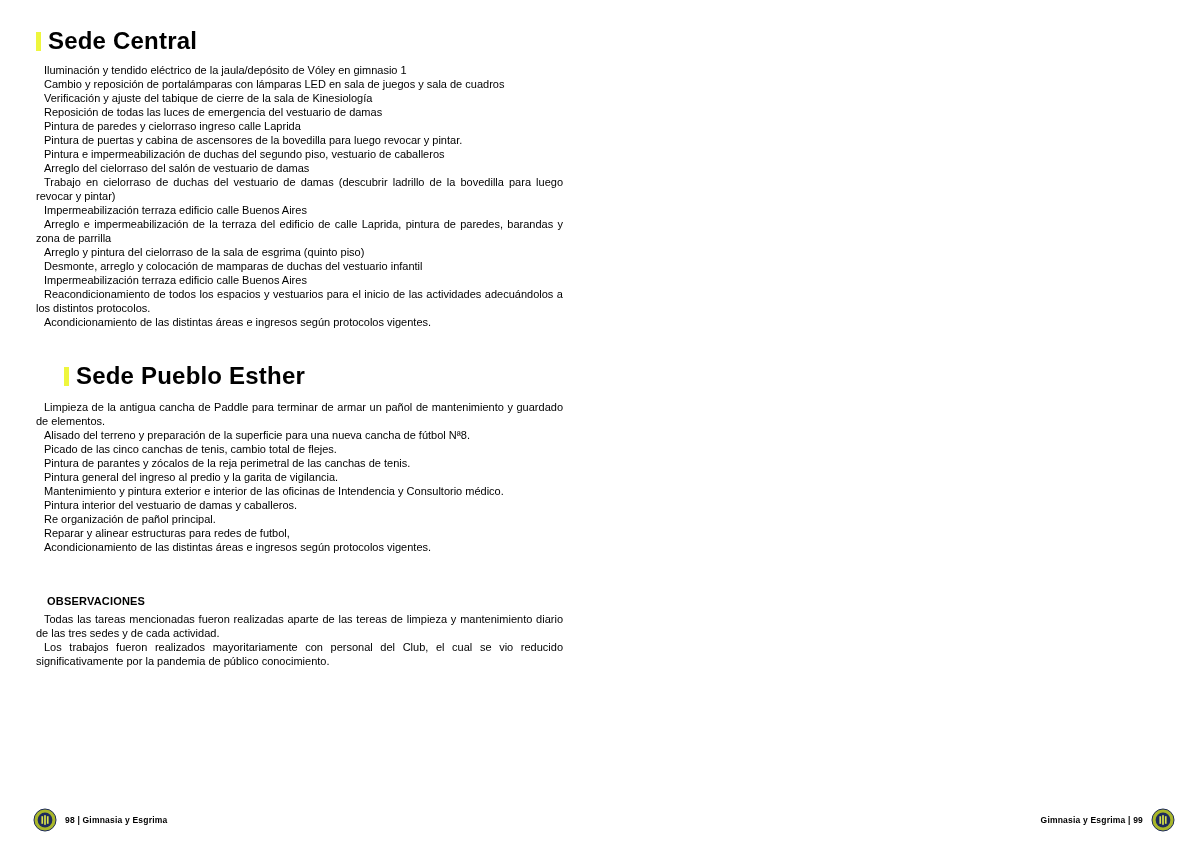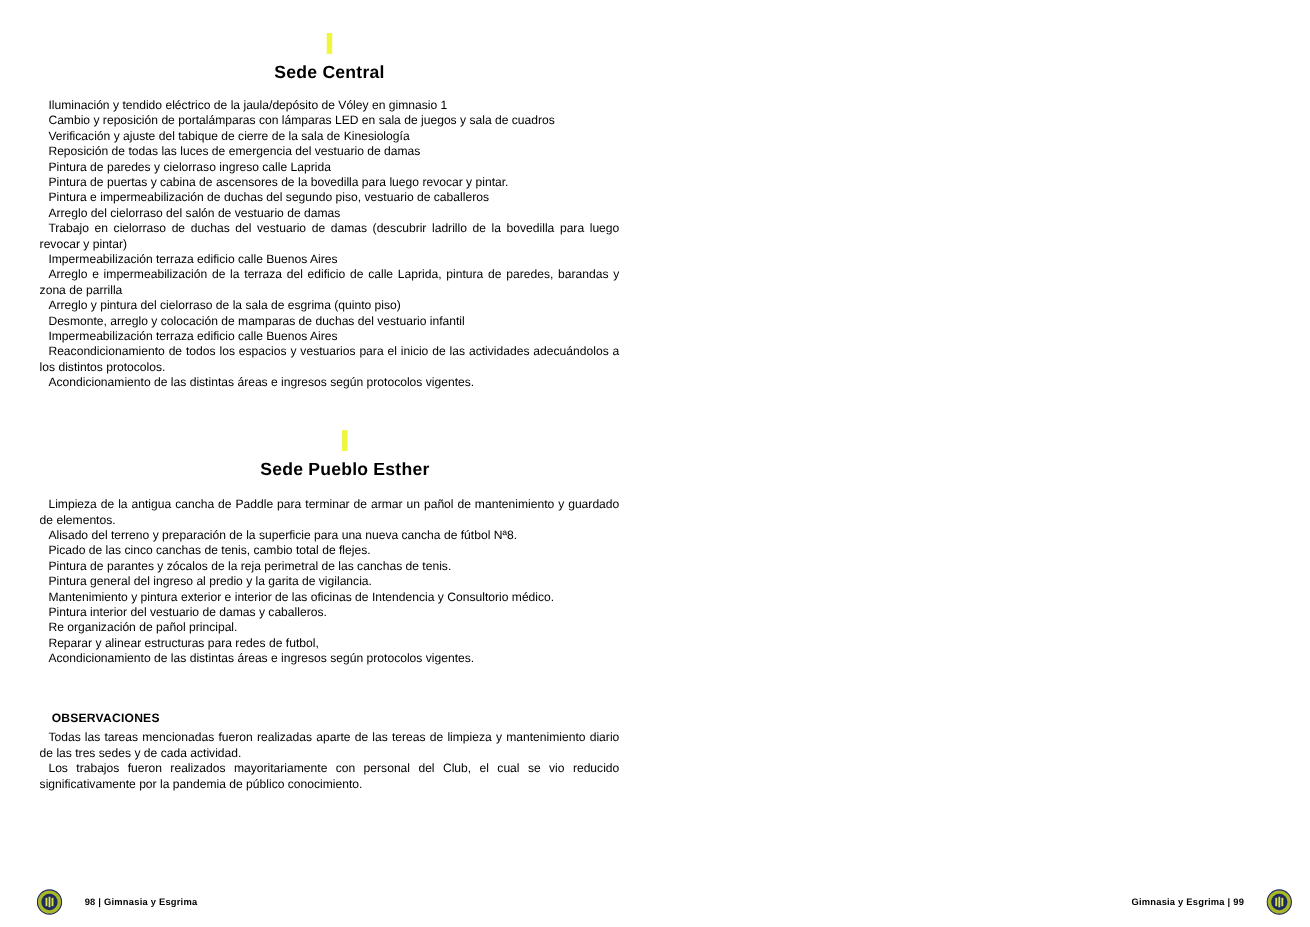--- a/index.html
+++ b/index.html
@@ -18,26 +18,25 @@
   .content {
     position: absolute;
     left: 36px;
     top: 30px;
     width: 527px;
   }
   .section-title {
     display: flex;
     align-items: center;
     gap: 7px;
-    font-size: 16px;
+    font-size: 24px;
     font-weight: bold;
     line-height: 22px;
     margin: 0 0 11px 0;
     letter-spacing: 0.2px;
-    flex-direction: column;
   }
   .section-title .accent-bar {
     display: inline-block;
     width: 5px;
     height: 19px;
     background: #eef63d;
     flex: 0 0 auto;
   }
   .section-title.second {
     margin-top: 36px;
@@ -63,21 +62,21 @@
     font-size: 11px;
     line-height: 14px;
     text-align: justify;
     text-indent: 8px;
   }
   .footer-left, .footer-right {
     position: absolute;
     top: 807px;
     display: flex;
     align-items: center;
-    gap: 20px;
+    gap: 8px;
     height: 26px;
   }
   .footer-left { left: 33px; }
   .footer-right { right: 16px; }
   .folio-text {
     font-size: 8.5px;
     font-weight: bold;
     letter-spacing: 0.2px;
     white-space: nowrap;
   }

